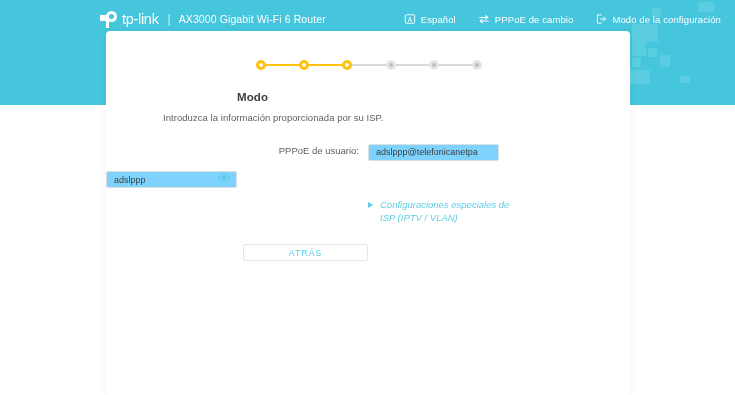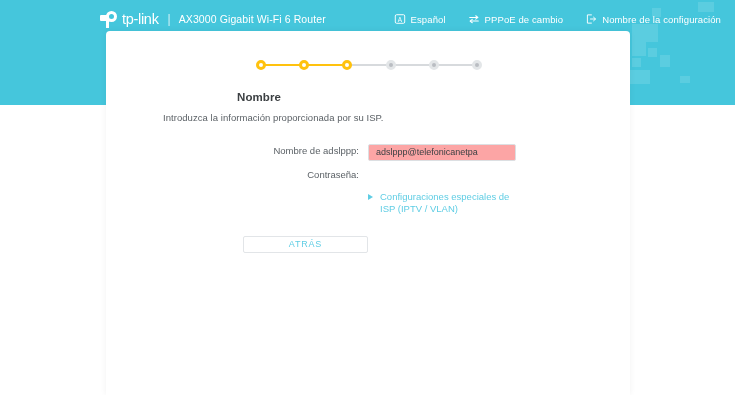--- a/index.html
+++ b/index.html
@@ -213,48 +213,49 @@
     padding-right: 9px;
     font-size: 9.5px;
     color: #5b6166;
     box-sizing: border-box;
   }
   .field-wrap {
     position: relative;
     width: 129px;
   }
   .form-input {
-    width: 148px;
+    width: 131px;
     height: 17px;
     box-sizing: border-box;
     border: 1px solid #dcdfe2;
     border-radius: 2px;
     padding: 0 20px 0 7px;
     font-size: 9px;
     color: #3c4043;
     font-family: "Liberation Sans", sans-serif;
-    background: #fca5a5;
+    background: #7dd3fc;
     outline: none;
   }
   .eye-icon {
     position: absolute;
     right: 5px;
     top: 3px;
     width: 12px;
     height: 11px;
     cursor: pointer;
   }
 
   
   #isp-link {
     margin: 11px 0 0 262px;
     width: 145px;
     display: flex;
     align-items: flex-start;
     cursor: pointer;
+    font-style: italic;
   }
   #isp-caret {
     width: 0;
     height: 0;
     border-left: 5px solid #5fcde4;
     border-top: 3.5px solid transparent;
     border-bottom: 3.5px solid transparent;
     margin: 3px 7px 0 0;
     flex: 0 0 auto;
   }
@@ -341,21 +342,21 @@
       </svg>
       <span class="nav-label">PPPoE de cambio</span>
     </div>
 
     <div class="nav-item">
       <svg class="nav-icon" viewBox="0 0 14 14">
         <path d="M7.5 2.2 H2.8 V11.8 H7.5" stroke="#ffffff" stroke-width="1.1" fill="none" stroke-linecap="round" stroke-linejoin="round"></path>
         <path d="M6.4 7 H12" stroke="#ffffff" stroke-width="1.1" fill="none" stroke-linecap="round"></path>
         <path d="M10 4.9 L12.3 7 L10 9.1" stroke="#ffffff" stroke-width="1.1" fill="none" stroke-linecap="round" stroke-linejoin="round"></path>
       </svg>
-      <span class="nav-label">Nombre de la configuración</span>
+      <span class="nav-label">Modo de la configuración</span>
     </div>
 
   </div>
 </div>
 
 <div id="card">
 
   <div id="stepper">
     <span class="step-dot active"></span>
     <span class="step-line active"></span>
@@ -365,32 +366,38 @@
     <span class="step-line inactive"></span>
     <span class="step-dot inactive"></span>
     <span class="step-line inactive"></span>
     <span class="step-dot inactive"></span>
     <span class="step-line inactive"></span>
     <span class="step-dot inactive"></span>
   </div>
 
   <div id="content">
 
-    <h1 id="page-title">Nombre</h1>
+    <h1 id="page-title">Modo</h1>
     <p id="page-subtitle">Introduzca la información proporcionada por su ISP.</p>
 
     <div class="form-row">
-      <label class="form-label">Nombre de adslppp:</label>
+      <label class="form-label">PPPoE de usuario:</label>
       <span class="field-wrap">
         <input class="form-input" type="text" value="adslppp@telefonicanetpa" style="">
       </span>
     </div>
 
     <div class="form-row">
-      <label class="form-label">Contraseña:</label>
+      <span class="field-wrap">
+        <input class="form-input" type="text" value="adslppp" style="">
+        <svg class="eye-icon" viewBox="0 0 16 14">
+          <path d="M1.3 7 C3.4 3.4 6 2.2 8 2.2 C10 2.2 12.6 3.4 14.7 7 C12.6 10.6 10 11.8 8 11.8 C6 11.8 3.4 10.6 1.3 7 Z" fill="none" stroke="#4ec6dd" stroke-width="1.25"></path>
+          <circle cx="8" cy="7" r="2.2" fill="#4ec6dd"></circle>
+        </svg>
+      </span>
     </div>
 
     <div id="isp-link">
       <span id="isp-caret"></span>
       <span id="isp-link-label">Configuraciones especiales de ISP (IPTV / VLAN)</span>
     </div>
 
     <div id="button-row">
       <button class="btn" id="back-button">ATRÁS</button>
     </div>

